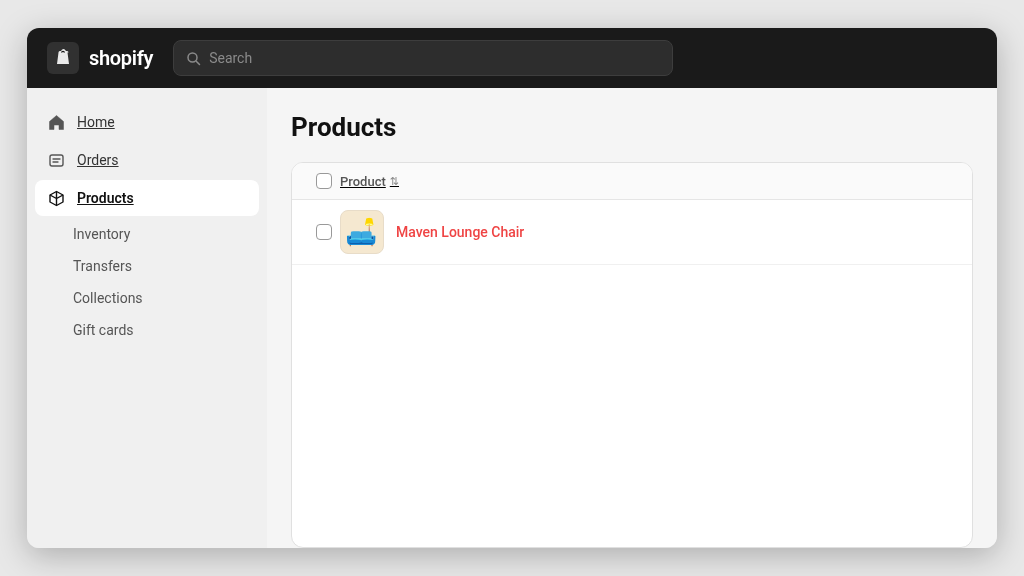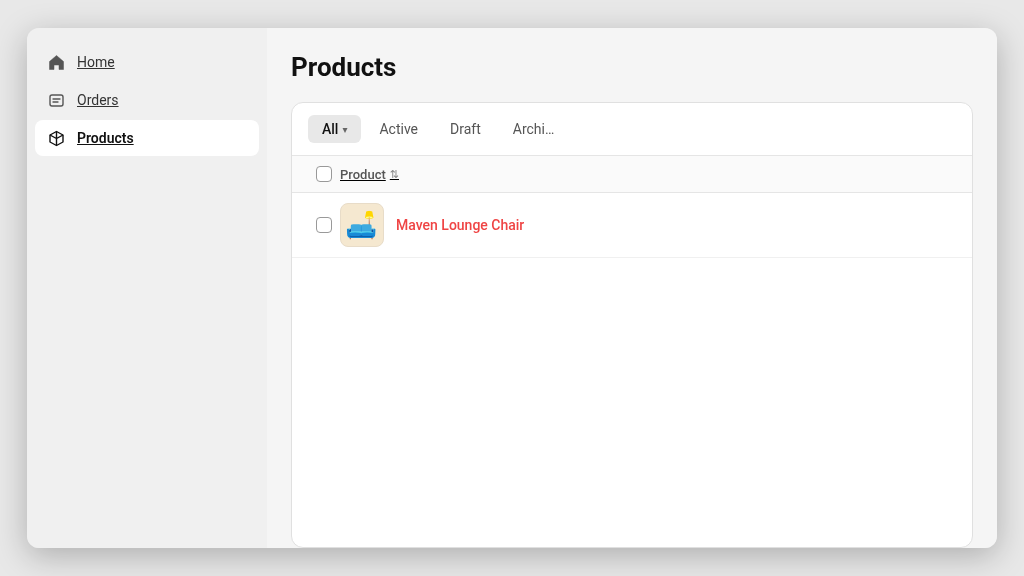--- a/index.html
+++ b/index.html
@@ -263,20 +263,38 @@
       font-size: 14px;
       color: #ef4444;
       font-weight: 500;
     }
   </style>
 </head>
 <body>
 
 <div class="app-window">
 
+  <div class="topbar">
+    <div class="logo-area">
+      <svg class="shopify-bag-icon" viewBox="0 0 32 32" fill="none" xmlns="http://www.w3.org/2000/svg">
+        <rect width="32" height="32" rx="6" fill="#ffffff" fill-opacity="0.1"></rect>
+        <path d="M21.5 10.5c-.1-.8-.8-1.4-1.7-1.4h-1c-.2-1.1-1.1-2-2.3-2.1-1.2.1-2.1 1-2.3 2.1h-1c-.9 0-1.6.6-1.7 1.4L10 22h12l-1.5-11.5z" fill="white" fill-opacity="0.9"></path>
+        <path d="M14.5 10.5c.2-.7.8-1.1 1.5-1.1s1.3.4 1.5 1.1" stroke="#1a1a1a" stroke-width="1.2" fill="none"></path>
+      </svg>
+      <span class="logo-text">shopify</span>
+    </div>
+
+    <div class="search-bar">
+      <svg class="search-icon-svg" width="15" height="15" viewBox="0 0 15 15" fill="none">
+        <circle cx="6.5" cy="6.5" r="4.5" stroke="#8a8a8a" stroke-width="1.5"></circle>
+        <path d="M10.5 10.5L13.5 13.5" stroke="#8a8a8a" stroke-width="1.5" stroke-linecap="round"></path>
+      </svg>
+      <span class="search-placeholder">Search</span>
+    </div>
+  </div>
 
   <div class="main-layout">
 
     <div class="sidebar">
 
       <div class="sidebar-item">
         <div class="sidebar-icon">
           <svg width="17" height="17" viewBox="0 0 17 17" fill="none">
             <path d="M1.5 7.5L8.5 1.5L15.5 7.5V15.5H11V11H6V15.5H1.5V7.5Z" fill="#555" stroke="#555" stroke-width="0.5" stroke-linejoin="round"></path>
           </svg>
@@ -297,44 +315,43 @@
       <div class="sidebar-item active">
         <div class="sidebar-icon">
           <svg width="17" height="17" viewBox="0 0 17 17" fill="none">
             <path d="M8.5 1.5L2 5V12L8.5 15.5L15 12V5L8.5 1.5Z" stroke="#111" stroke-width="1.4" fill="none" stroke-linejoin="round"></path>
             <path d="M8.5 1.5V15.5M2 5L8.5 8.5L15 5" stroke="#111" stroke-width="1.4"></path>
           </svg>
         </div>
         <span>Products</span>
       </div>
 
+      <div class="sidebar-sub-items">
+        <div class="sidebar-sub-item">
+          <span>Inventory</span>
+        </div>
+        <div class="sidebar-sub-item">
+          <span>Transfers</span>
+        </div>
+        <div class="sidebar-sub-item">
+          <span>Collections</span>
+        </div>
+        <div class="sidebar-sub-item">
+          <span>Gift cards</span>
+        </div>
+      </div>
 
     </div>
 
     <div class="content-area">
 
       <h1 class="page-title">Products</h1>
 
       <div class="products-card">
 
-        <div class="tab-bar">
-          <div class="tab-item selected">
-            <span>All</span>
-            <span class="tab-chevron">▾</span>
-          </div>
-          <div class="tab-item">
-            <span>Active</span>
-          </div>
-          <div class="tab-item">
-            <span>Draft</span>
-          </div>
-          <div class="tab-item">
-            <span>Archi…</span>
-          </div>
-        </div>
 
         <div class="table-header">
           <div class="checkbox-cell">
             <div class="checkbox"></div>
           </div>
           <div class="col-product">
             <span>Product</span>
             <span class="sort-icon">⇅</span>
           </div>
         </div>

